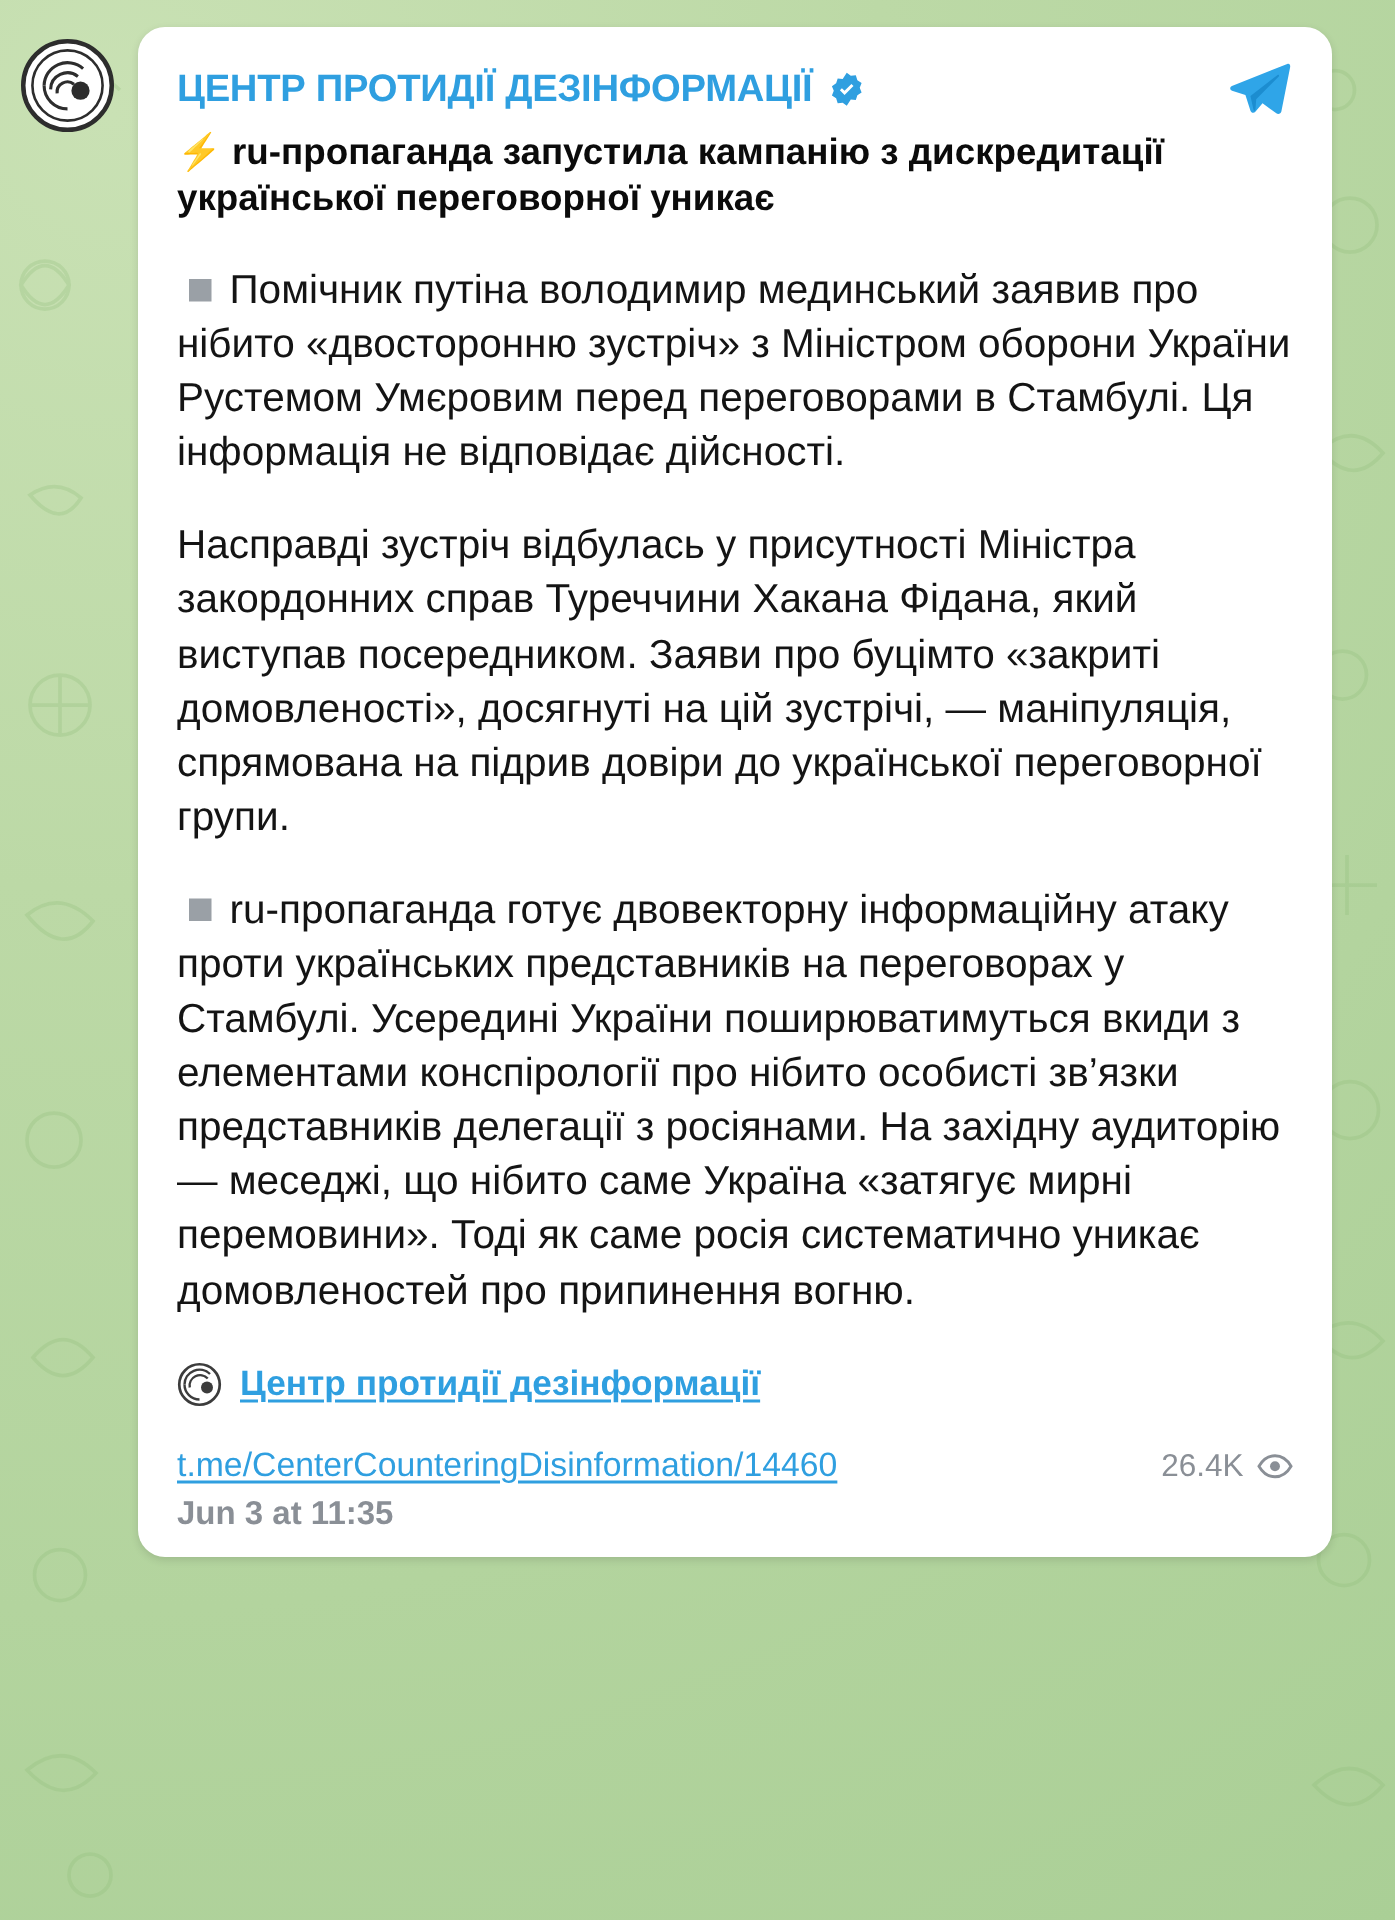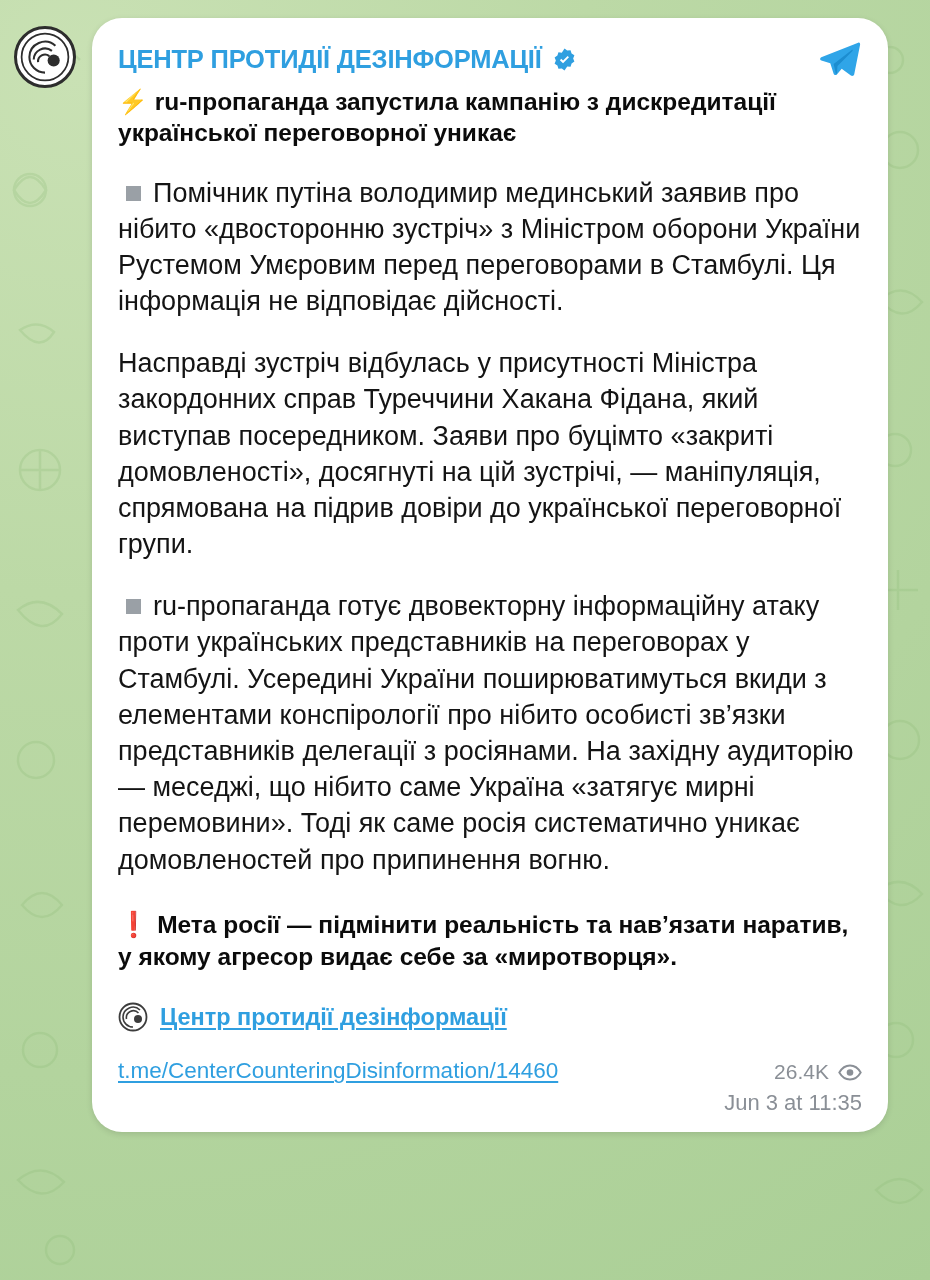--- a/index.html
+++ b/index.html
@@ -27,21 +27,21 @@
     position: absolute;
     inset: 0;
     opacity: 0.28;
   }
   .card {
     position: absolute;
     left: 92px;
     top: 18px;
     width: 796px;
     background: #ffffff;
-    border-radius: 30px;
+    border-radius: 18px;
     box-shadow: 0 2px 6px rgba(0,0,0,0.12);
     padding: 18px 26px 16px 26px;
     box-sizing: border-box;
   }
   .avatar {
     position: absolute;
     left: 14px;
     top: 26px;
     width: 62px;
     height: 62px;
@@ -155,24 +155,25 @@
     align-items: center;
     gap: 9px;
     color: #8a8f96;
     font-size: 21px;
   }
   .eye {
     width: 24px;
     height: 17px;
   }
   .time {
-    text-align: right;
+    text-align: left;
     color: #8a8f96;
     font-size: 22px;
     margin-top: 6px;
+    font-weight: bold;
   }
 </style>
 </head>
 <body>
 
 <div class="bg-wrap">
   <svg class="doodles" viewBox="0 0 930 1280" preserveAspectRatio="none">
     <g fill="none" stroke="#8fbd79" stroke-width="2.5">
       <circle cx="30" cy="190" r="16"></circle>
       <path d="M14 190 q16 -26 32 0 q-16 26 -32 0z"></path>
@@ -236,23 +237,20 @@
   </p>
 
   <p class="body">
     <span>Насправді зустріч відбулась у присутності Міністра закордонних справ Туреччини Хакана Фідана, який виступав посередником. Заяви про буцімто «закриті домовленості», досягнуті на цій зустрічі, — маніпуляція, спрямована на підрив довіри до української переговорної групи.</span>
   </p>
 
   <p class="body">
     <span class="sq"></span><span>ru-пропаганда готує двовекторну інформаційну атаку проти українських представників на переговорах у Стамбулі. Усередині України поширюватимуться вкиди з елементами конспірології про нібито особисті зв’язки представників делегації з росіянами. На західну аудиторію — меседжі, що нібито саме Україна «затягує мирні перемовини». Тоді як саме росія систематично уникає домовленостей про припинення вогню.</span>
   </p>
 
-  <p class="alert">
-    <span class="warn">❗</span><span>Мета росії — підмінити реальність та нав’язати наратив, у якому агресор видає себе за «миротворця».</span>
-  </p>
 
   <div class="footer">
     <div class="src-row">
       <svg class="src-logo" viewBox="0 0 30 30">
         <circle cx="15" cy="15" r="13.5" fill="#ffffff" stroke="#3c3c3c" stroke-width="1.8"></circle>
         <g stroke="#3c3c3c" stroke-width="1.6" fill="none">
           <path d="M5 15 a10 10 0 0 1 17 -7"></path>
           <path d="M8.5 17 a7 7 0 0 1 12 -6"></path>
           <path d="M5 15 a10 10 0 0 0 10 10"></path>
         </g>

